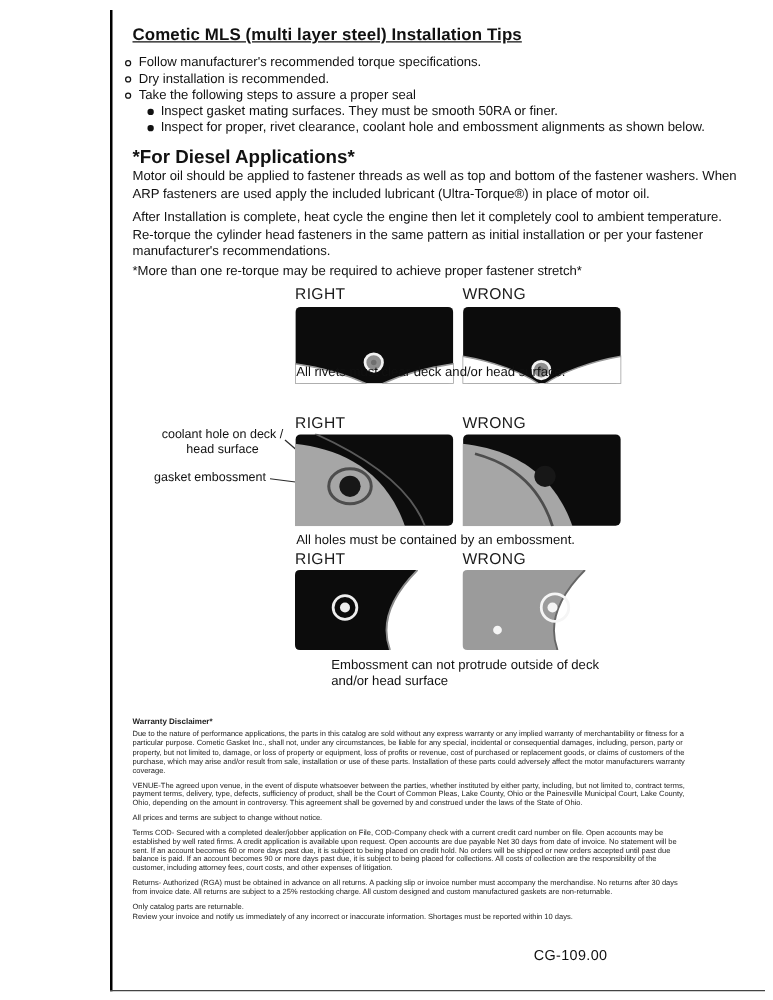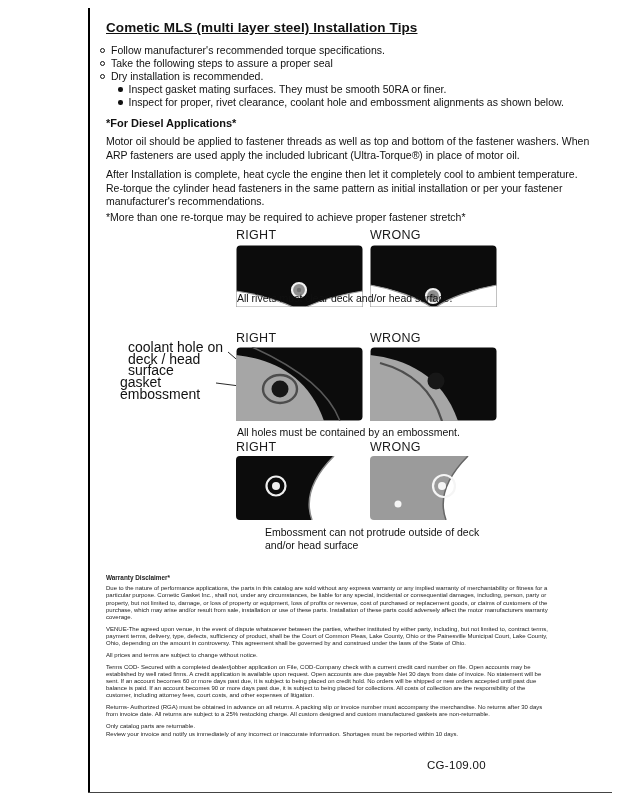--- a/index.html
+++ b/index.html
@@ -12,31 +12,31 @@
 
   .title { position:absolute; left:106px; top:20px; font-size:13.5px; font-weight:bold;
            text-decoration:underline; letter-spacing:.1px; }
 
   .bullets { position:absolute; left:100px; top:44px; width:492px; font-size:10.5px; line-height:13px; }
   .bullet { display:flex; }
   .bullet.sub { margin-left:18px; }
   .marker-o { flex:none; width:5px; height:5px; border:1px solid #111; border-radius:50%; margin:3.5px 6px 0 0; }
   .marker-f { flex:none; width:4.5px; height:4.5px; background:#111; border-radius:50%; margin:4px 6px 0 0; }
 
-  .diesel-heading { position:absolute; left:106px; top:117px; font-size:11px; font-weight:bold; }
+  .diesel-heading { position:absolute; left:106px; top:117px; font-size:15px; font-weight:bold; }
   .para { position:absolute; left:106px; width:487px; font-size:10.5px; line-height:13.5px; }
   .p1 { top:135px; }
   .p2 { top:168px; }
   .p3 { top:211px; }
 
   .dlabel { position:absolute; width:127px; text-align:left; font-size:12.5px; color:#1a1a1a; letter-spacing:.3px; }
   .dimg { position:absolute; }
   .caption { position:absolute; font-size:10.5px; line-height:12.5px; color:#111; }
 
-  .callout { position:absolute; text-align:left; font-size:14px; line-height:11.5px; color:#111; }
+  .callout { position:absolute; text-align:center; font-size:10px; line-height:11.5px; color:#111; }
   .callout-lines { position:absolute; left:214px; top:348px; }
 
   .warranty { position:absolute; left:106px; top:574px; width:442px; font-size:6px; line-height:7.2px; color:#222; }
   .warranty h4 { font-size:6.4px; margin:0 0 4px 0; }
   .warranty p { margin:0 0 4.5px 0; }
   .warranty p.tight { margin-bottom:0.5px; }
 
   .footer-code { position:absolute; left:427px; top:759px; font-size:11.5px; color:#111; letter-spacing:.3px; }
 </style>
 </head>
@@ -49,25 +49,25 @@
 
   <div class="title">Cometic MLS (multi layer steel) Installation Tips</div>
 
   <div class="bullets">
     <div class="bullet">
       <span class="marker-o"></span>
       <span>Follow manufacturer's recommended torque specifications.</span>
     </div>
     <div class="bullet">
       <span class="marker-o"></span>
-      <span>Take the following steps to assure a proper seal</span>
+      <span>Dry installation is recommended.</span>
     </div>
     <div class="bullet">
       <span class="marker-o"></span>
-      <span>Dry installation is recommended.</span>
+      <span>Take the following steps to assure a proper seal</span>
     </div>
     <div class="bullet sub">
       <span class="marker-f"></span>
       <span>Inspect gasket mating surfaces.  They must be smooth 50RA or finer.</span>
     </div>
     <div class="bullet sub">
       <span class="marker-f"></span>
       <span>Inspect for proper, rivet clearance, coolant hole and embossment alignments as shown below.</span>
     </div>
   </div>

